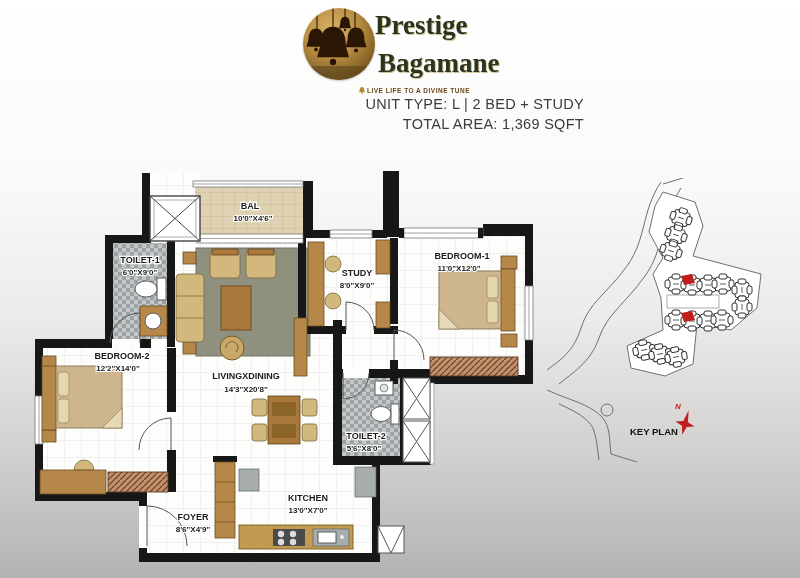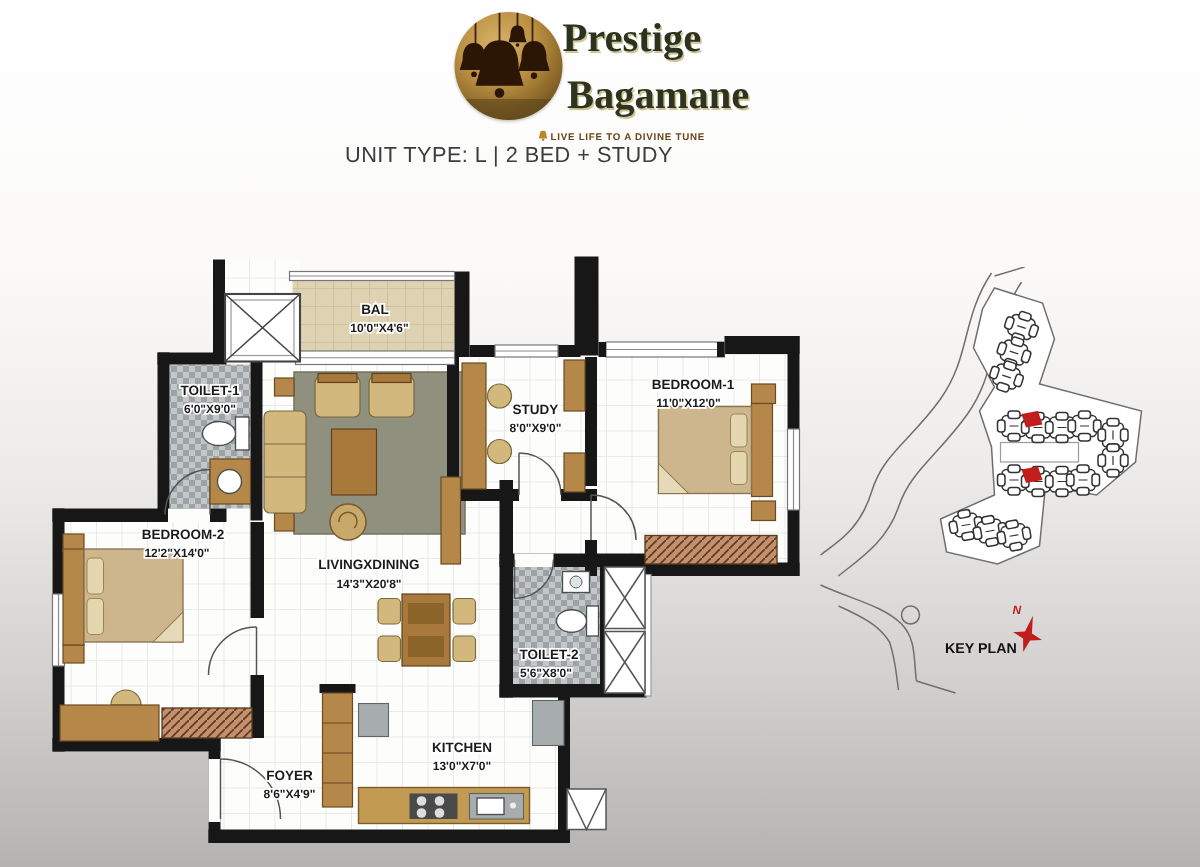--- a/index.html
+++ b/index.html
@@ -13,21 +13,21 @@
     overflow:hidden;box-shadow:0 1px 2px rgba(0,0,0,.25);}
   .brand{position:absolute;font-family:"Liberation Serif",serif;font-weight:bold;line-height:1;
     text-shadow:1px 1px 0 rgba(170,145,60,.55);white-space:nowrap;}
   .brand1{left:80px;top:8px;font-size:27px;color:#2a3320;}
   .brand2{left:83px;top:46px;font-size:27px;color:#2e351f;text-align:right;}
   .brand3{left:16px;top:55px;font-size:27px;color:#6d641c;}
   .tagline{position:absolute;left:64px;top:83px;font-size:6.5px;font-weight:bold;letter-spacing:.5px;
     color:#6a4416;white-space:nowrap;}
   .tagline .bell-ic{display:inline-block;vertical-align:middle;margin-right:2px;}
   
-  .unit-info{position:absolute;left:230px;top:95px;width:340px;text-align:left;
+  .unit-info{position:absolute;left:244px;top:95px;width:340px;text-align:right;
     font-size:14.5px;color:#3c3c3c;line-height:19.5px;letter-spacing:.3px;white-space:nowrap;}
   
   .floor-plan{position:absolute;left:30px;top:168px;width:510px;height:410px;text-decoration:underline;}
   .key-plan{position:absolute;left:545px;top:178px;width:230px;height:290px;}
   
   svg text.rn{font:bold 9px "Liberation Sans",sans-serif;fill:#1b1b1b;text-anchor:middle;
     paint-order:stroke;stroke:#ffffff;stroke-width:2.4px;}
   svg text.rd{font:bold 8px "Liberation Sans",sans-serif;fill:#1b1b1b;text-anchor:middle;
     paint-order:stroke;stroke:#ffffff;stroke-width:2.2px;}
   svg text.kp{font:bold 9.5px "Liberation Sans",sans-serif;fill:#111;}
@@ -86,20 +86,21 @@
         <svg width="6" height="7" viewBox="0 0 10 12">
             <path d="M5,0 Q9,0 9,6 L10,9 L0,9 L1,6 Q1,0 5,0 Z" fill="#b8872e"></path>
             <circle cx="5" cy="10.5" r="1.4" fill="#b8872e"></circle>
           </svg>
       </span><span>LIVE LIFE TO A DIVINE TUNE</span>
     </div>
   </div>
 
   <div class="unit-info">
     <div>UNIT TYPE: L | 2 BED + STUDY</div>
+    <div>TOTAL AREA: 1,369 SQFT</div>
   </div>
 
   <div class="floor-plan">
   <svg width="510" height="410" viewBox="0 0 510 410">
     <defs>
       <pattern id="grid" width="17" height="17" patternUnits="userSpaceOnUse">
         <path d="M17 0H0V17" fill="none" stroke="#e3e3df" stroke-width="1"></path>
       </pattern>
       <pattern id="checker" width="8" height="8" patternUnits="userSpaceOnUse">
         <rect width="8" height="8" fill="#c3c7c8"></rect>

